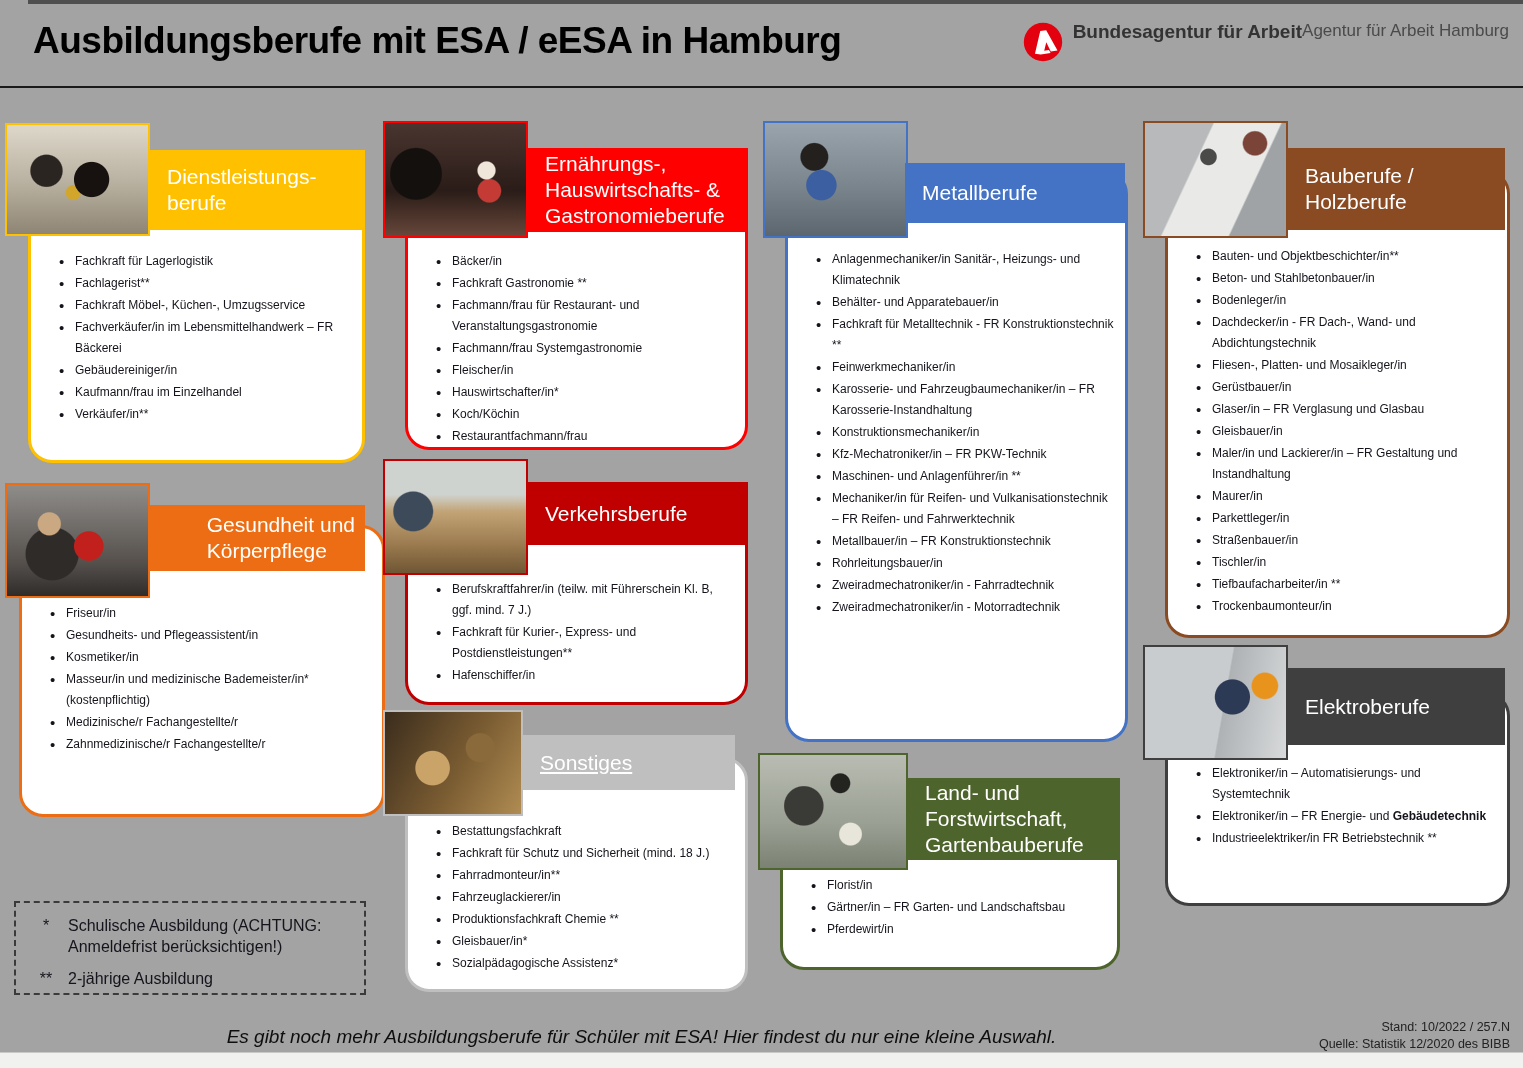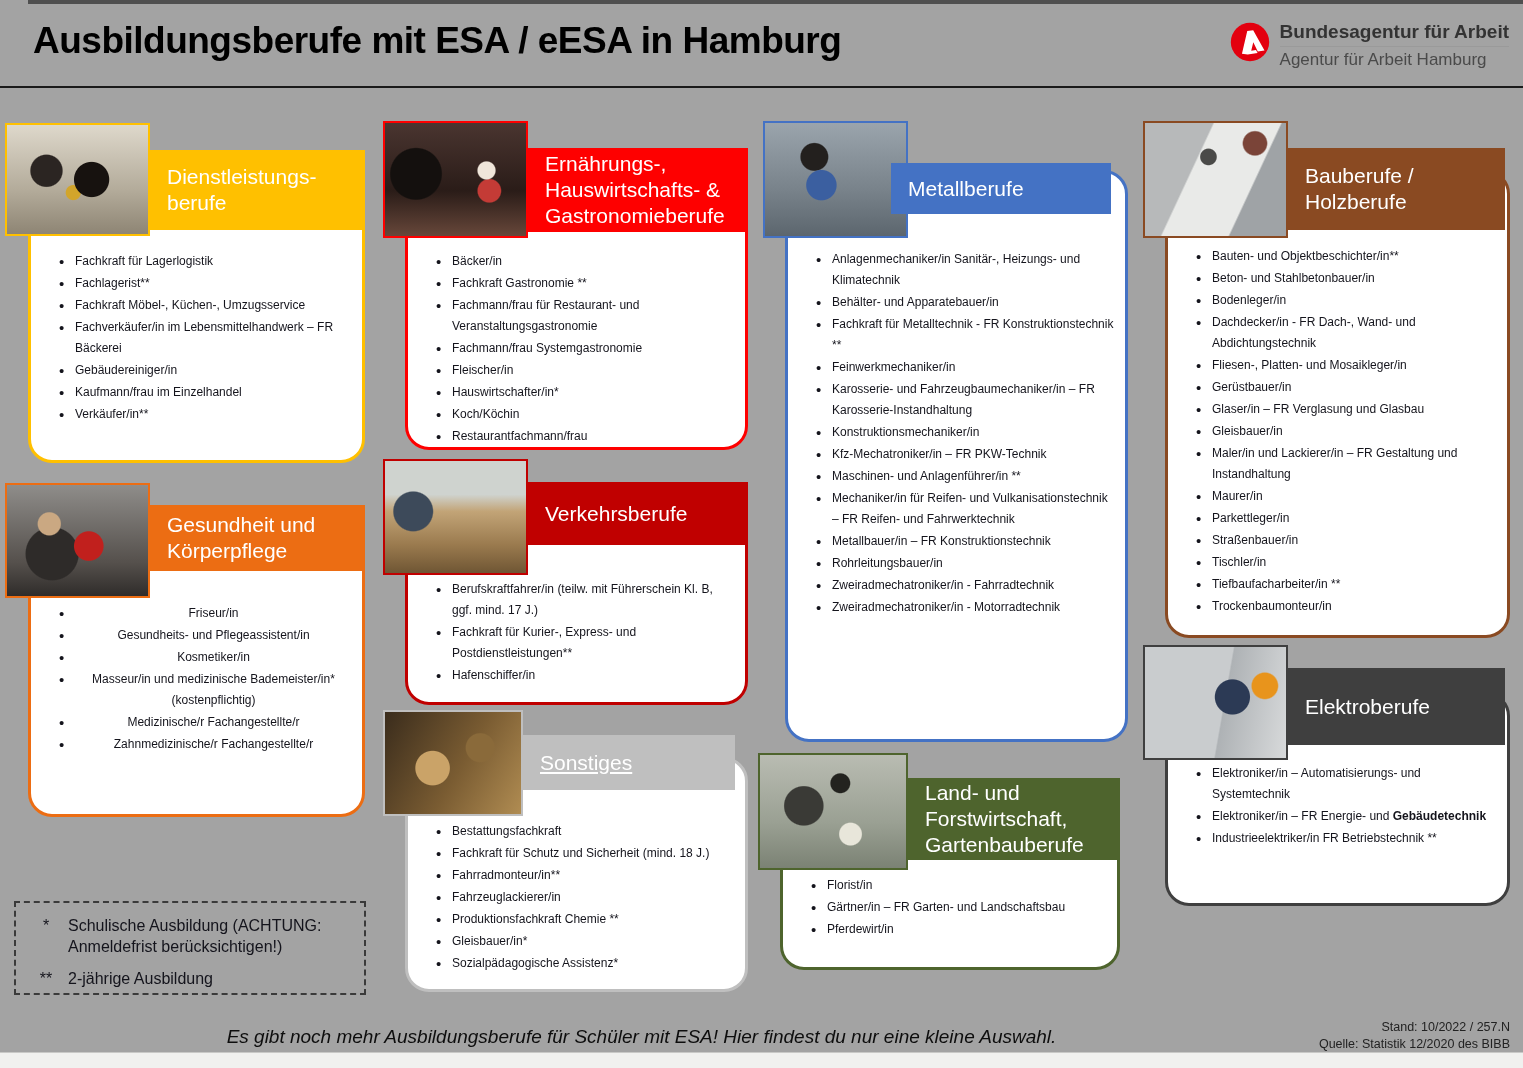--- a/index.html
+++ b/index.html
@@ -6,21 +6,21 @@
   html,body{margin:0;padding:0;background:#fff;}
   .page{position:relative;width:1523px;height:1068px;background:#a3a3a3;overflow:hidden;
         font-family:"Liberation Sans","DejaVu Sans",sans-serif;color:#111;}
   .top-strip{position:absolute;left:28px;right:0;top:0;height:4px;background:#4f4f4f;}
   
   .page-title{position:absolute;left:33px;top:20px;font-size:37px;font-weight:bold;color:#000;
               letter-spacing:-0.5px;white-space:nowrap;}
   .header-rule{position:absolute;left:0;top:86px;width:100%;height:2px;background:#1a1a1a;}
   .ba-logo{position:absolute;right:14px;top:20px;display:flex;align-items:flex-start;gap:10px;}
   .ba-logo-icon{width:40px;height:40px;margin-top:2px;}
-  .ba-logo-text{display:flex;flex-direction:column;}
+  .ba-logo-text{display:flex;flex-direction:row;}
   .ba-org{font-size:19px;font-weight:bold;color:#333;line-height:24px;}
   .ba-divider{height:1px;background:#9a9a9a;margin:2px 0 2px 0;}
   .ba-sub{font-size:17px;color:#4a4a4a;line-height:21px;}
   
   .cat{position:absolute;}
   .cat-body{position:absolute;background:#fff;border:3px solid var(--cat,#888);border-radius:24px;
             box-sizing:border-box;}
   .cat-items{margin:0;padding:0 10px 0 44px;list-style:none;font-size:12px;line-height:21px;color:#14141c;}
   .cat-items li{position:relative;margin:0 0 1px 0;}
   .cat-items li::before{content:"\2022";position:absolute;left:-16px;top:0;font-size:15px;color:#14141c;}
@@ -117,32 +117,32 @@
         </ul>
     </div>
     <div class="cat-photo ph-0" style="left:0;top:2px;width:145px;height:113px;" title="clothing-store-photo"></div>
     <div class="cat-header" style="left:145px;top:29px;width:215px;height:80px;">
         <span>Dienstleistungs-
 berufe</span>
       </div>
   </section>
 
   <section class="cat" style="left: 5px; top: 481px; width: 360px; height: 340px; --cat: #EC6D13;">
-    <div class="cat-body" style="left:23px;top:44px;width:337px;height:292px;padding-top:75px;text-align:center;">
+    <div class="cat-body" style="left:14px;top:44px;width:366px;height:292px;padding-top:75px;">
       <ul class="cat-items">
           <li>Friseur/in</li>
           <li>Gesundheits- und Pflegeassistent/in</li>
           <li>Kosmetiker/in</li>
           <li>Masseur/in und medizinische Bademeister/in* (kostenpflichtig)</li>
           <li>Medizinische/r Fachangestellte/r</li>
           <li>Zahnmedizinische/r Fachangestellte/r</li>
         </ul>
     </div>
     <div class="cat-photo ph-1" style="left:0;top:2px;width:145px;height:115px;" title="hair-salon-photo"></div>
-    <div class="cat-header" style="left:145px;top:24px;width:215px;height:66px;">
+    <div class="cat-header" style="left:145px;top:24px;width:215px;height:66px;justify-content:flex-end;">
         <span>Gesundheit und
 Körperpflege</span>
       </div>
   </section>
 
   <div class="legend">
     <div class="legend-row r1">
       <span class="legend-sym">*</span>
       <span>Schulische Ausbildung (ACHTUNG: Anmeldefrist berücksichtigen!)</span>
     </div>
@@ -169,21 +169,21 @@
     <div class="cat-header" style="left:145px;top:29px;width:220px;height:84px;">
         <span>Ernährungs-,
 Hauswirtschafts- &amp;
 Gastronomieberufe</span>
       </div>
   </section>
 
   <section class="cat" style="left: 383px; top: 457px; width: 365px; height: 250px; --cat: #C00000;">
     <div class="cat-body" style="left:22px;top:43px;width:343px;height:205px;padding-top:76px;">
       <ul class="cat-items">
-          <li>Berufskraftfahrer/in (teilw. mit Führerschein Kl. B, ggf. mind. 17 J.)</li>
+          <li>Berufskraftfahrer/in (teilw. mit Führerschein Kl. B, ggf. mind. 7 J.)</li>
           <li>Fachkraft für Kurier-, Express- und Postdienstleistungen**</li>
           <li>Hafenschiffer/in</li>
         </ul>
     </div>
     <div class="cat-photo ph-3" style="left:0;top:2px;width:145px;height:116px;" title="ship-bridge-photo"></div>
     <div class="cat-header" style="left:145px;top:25px;width:220px;height:63px;">
         <span>Verkehrsberufe</span>
       </div>
   </section>
 
@@ -217,21 +217,21 @@
           <li>Kfz-Mechatroniker/in – FR PKW-Technik</li>
           <li>Maschinen- und Anlagenführer/in **</li>
           <li>Mechaniker/in für Reifen- und Vulkanisationstechnik – FR Reifen- und Fahrwerktechnik</li>
           <li>Metallbauer/in – FR Konstruktionstechnik</li>
           <li>Rohrleitungsbauer/in</li>
           <li>Zweiradmechatroniker/in - Fahrradtechnik</li>
           <li>Zweiradmechatroniker/in - Motorradtechnik</li>
         </ul>
     </div>
     <div class="cat-photo ph-5" style="left:0;top:2px;width:145px;height:117px;" title="welding-photo"></div>
-    <div class="cat-header" style="left:128px;top:44px;width:220px;height:51px;">
+    <div class="cat-header" style="left:142px;top:44px;width:220px;height:60px;">
         <span>Metallberufe</span>
       </div>
   </section>
 
   <section class="cat" style="left: 758px; top: 751px; width: 365px; height: 222px; --cat: #4E642D;">
     <div class="cat-body" style="left:22px;top:49px;width:340px;height:170px;padding-top:72px;">
       <ul class="cat-items">
           <li>Florist/in</li>
           <li>Gärtner/in – FR Garten- und Landschaftsbau</li>
           <li>Pferdewirt/in</li>

